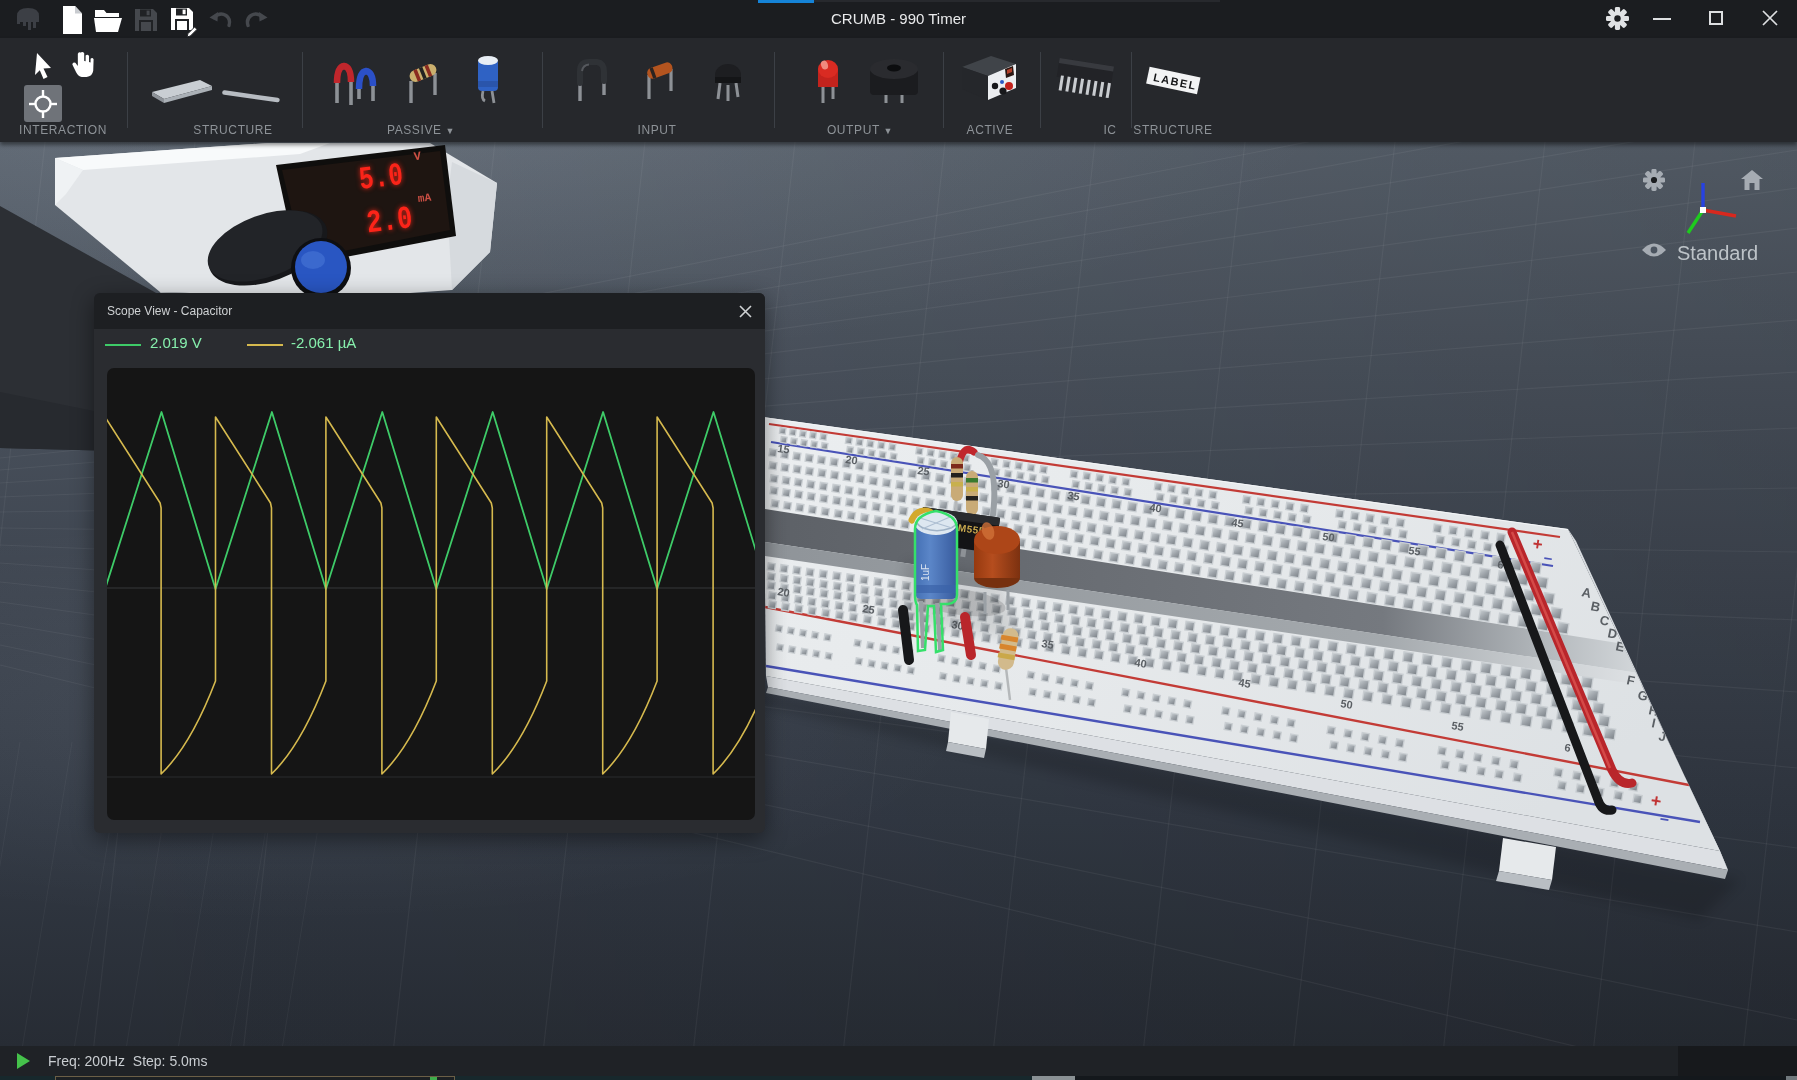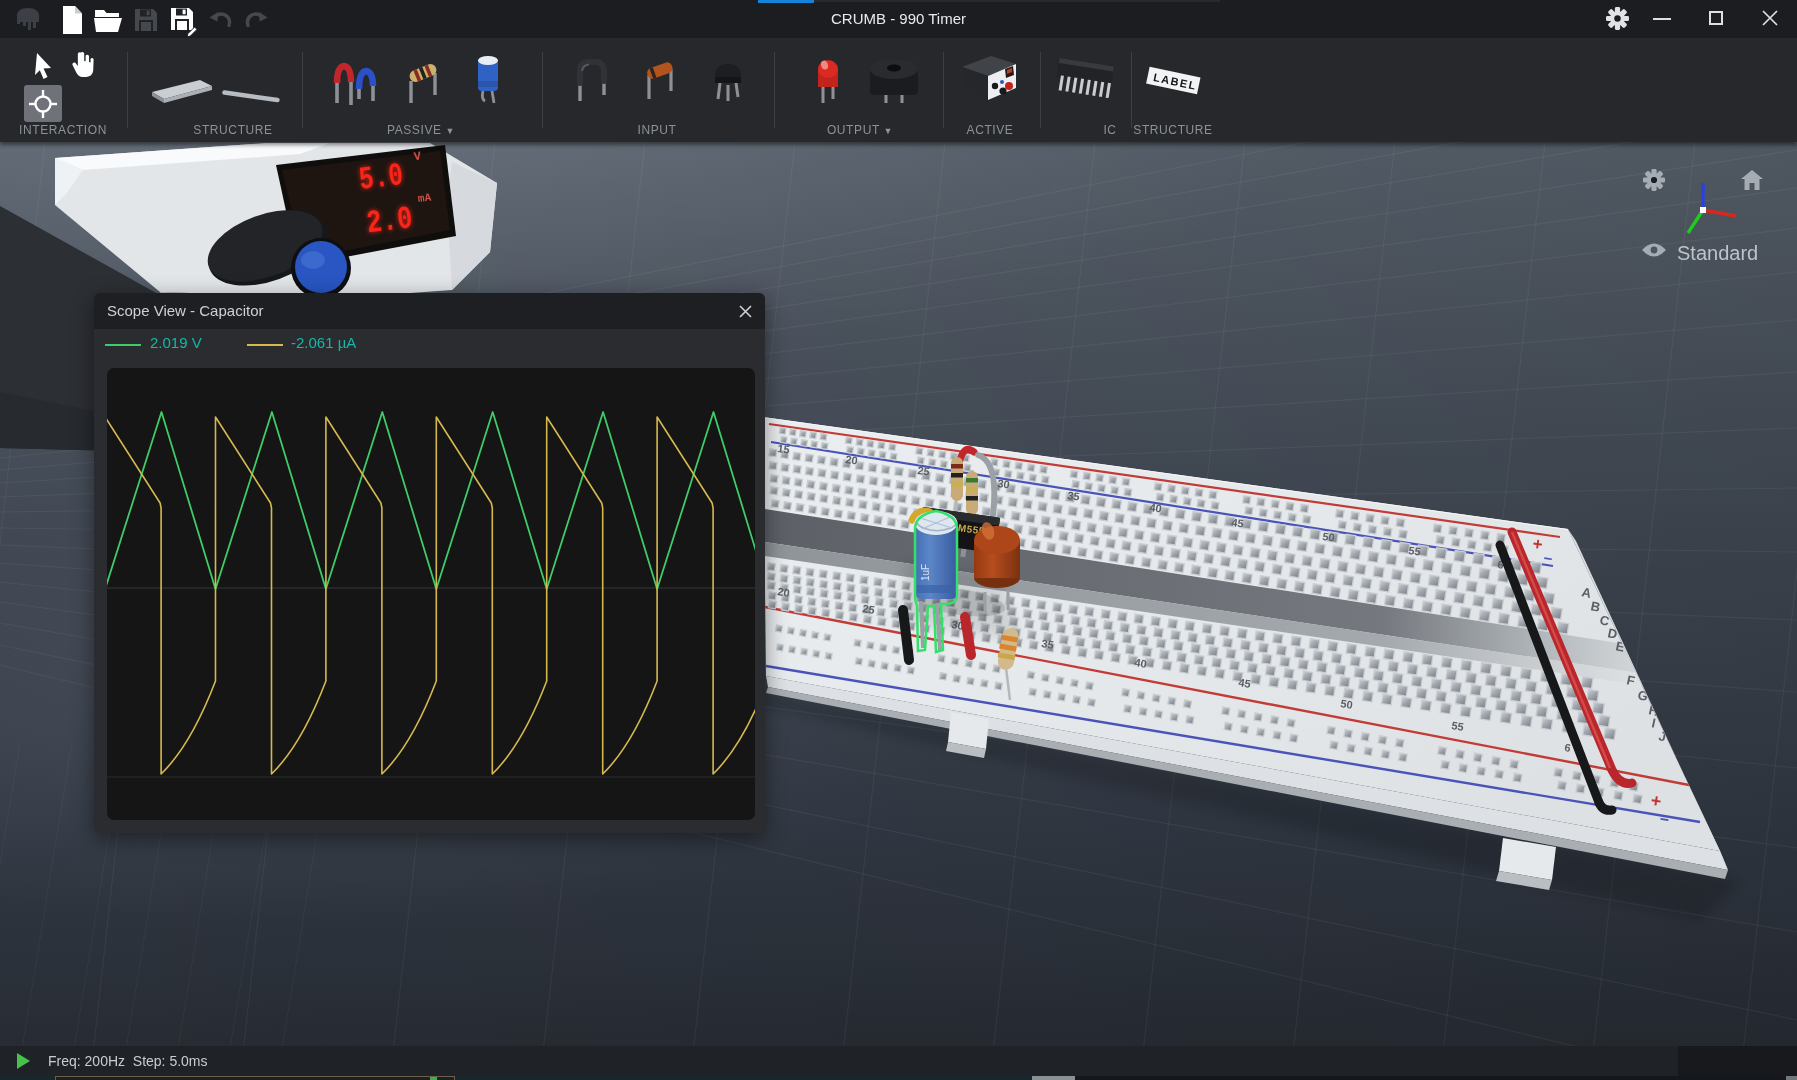--- a/index.html
+++ b/index.html
@@ -12,24 +12,24 @@
 .tdiv{position:absolute;top:14px;height:76px;width:1px;background:#3c4046}
 .titem{position:absolute}
 .selbox{position:absolute;left:24px;top:47px;width:38px;height:37px;background:#6f7379;border-radius:3px;display:flex;align-items:center;justify-content:center}
 .viewport{position:absolute;left:0;top:142px;width:1797px;height:904px;background:
  radial-gradient(75% 42% at 20% -5%, rgba(160,170,182,0.22), rgba(160,170,182,0.05) 55%, rgba(0,0,0,0) 72%),
  linear-gradient(90deg, rgba(0,0,0,0) 0%, rgba(0,0,0,0.10) 100%),
  radial-gradient(55% 32% at 16% 64%, rgba(230,238,248,0.065), rgba(0,0,0,0) 70%),
  linear-gradient(180deg, #58616c 0%, #4a525d 25%, #3e4550 50%, #323944 75%, #272c34 100%);overflow:hidden}
 .scope{position:absolute;left:94px;top:293px;width:671px;height:540px;background:#2a2c30;border-radius:6px;box-shadow:0 6px 22px rgba(0,0,0,0.45)}
 .scope-tb{position:absolute;left:0;top:0;width:671px;height:36px;background:#1d1f22;border-radius:6px 6px 0 0}
-.scope-title{position:absolute;left:13px;top:0;height:36px;line-height:36px;color:#ced1d3;font-size:15px}
+.scope-title{position:absolute;left:13px;top:0;height:36px;line-height:36px;color:#ced1d3;font-size:12px}
 .legend{position:absolute;left:0;top:36px;width:671px;height:32px}
 .lgline{position:absolute;top:15px;width:36px;height:2px}
-.lgtext{position:absolute;top:5px;color:#14b8a6;font-size:15px}
+.lgtext{position:absolute;top:5px;color:#86efac;font-size:15px}
 .chart{position:absolute;left:13px;top:75px;width:648px;height:452px;background:#151515;border-radius:7px}
 .statusbar{position:absolute;left:0;top:1046px;width:1678px;height:30px;background:#1f2226}
 .sb-text{position:absolute;left:48px;top:0;height:30px;line-height:30px;color:#c9cdd1;font-size:14px}
 .play{position:absolute;left:17px;top:7px;width:0;height:0;border-left:13px solid #45c24b;border-top:8px solid transparent;border-bottom:8px solid transparent}
 .bottom{position:absolute;left:0;top:1076px;width:1797px;height:4px;background:#10191e}
 </style></head><body>
 
 <div class="viewport">
 <svg width="1797" height="904" viewBox="0 0 1797 904">
 <defs>

